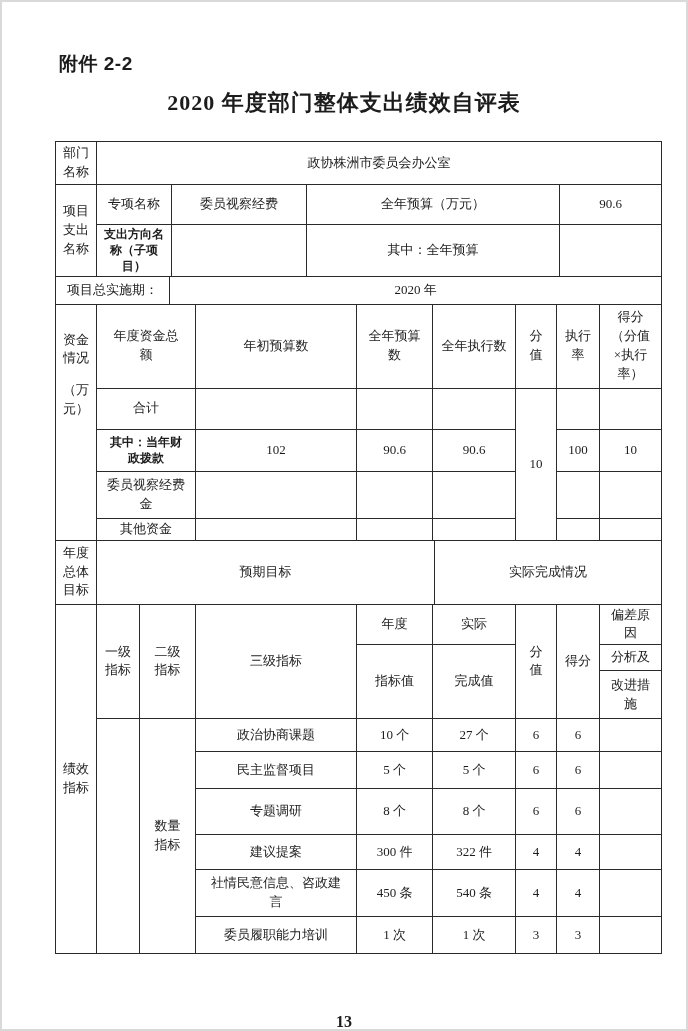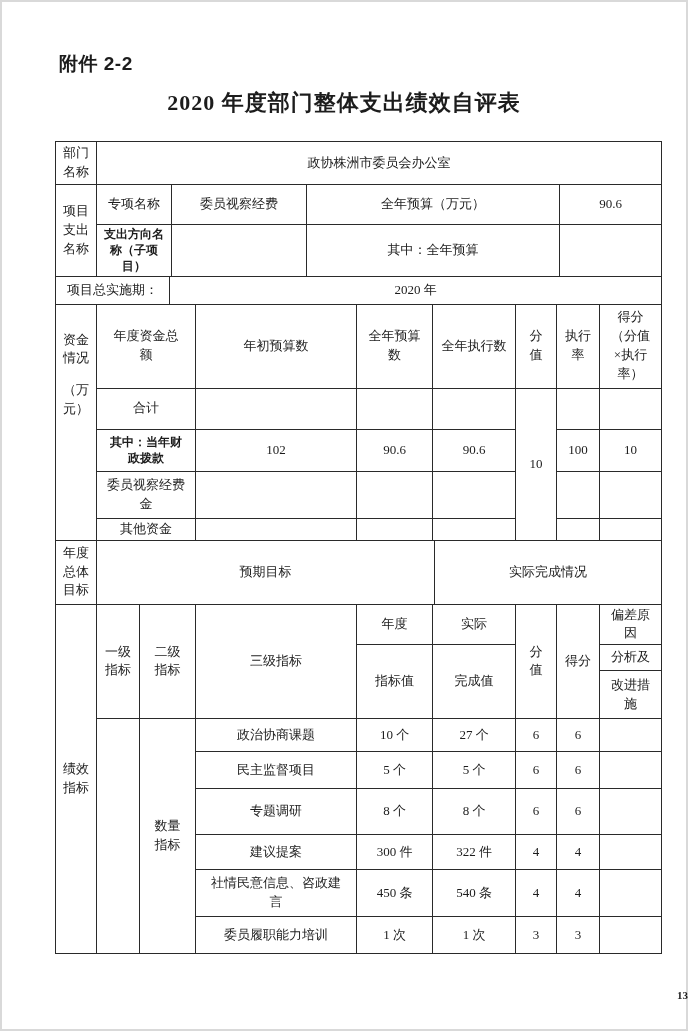--- a/index.html
+++ b/index.html
@@ -24,22 +24,22 @@
   td{
     border:1px solid #2a2a2a;text-align:center;vertical-align:middle;
     font-size:13px;line-height:1.45;padding:1px 2px;
     white-space:pre-line;overflow:hidden;word-break:break-all;
   }
   td.small{font-size:12px;line-height:1.35;font-weight:bold;}
   td.top-pad{vertical-align:top;padding-top:26px;}
   .stack-gap{display:block;margin-top:13px;}
   .stack{display:block;}
   .page-num{
-    position:absolute;left:0;top:989px;width:100%;text-align:right;
-    font-weight:bold;font-size:11px;
+    position:absolute;left:0;top:1013px;width:100%;text-align:center;
+    font-weight:bold;font-size:16px;
   }
 </style>
 </head>
 <body>
 
 <div class="page-frame"></div>
 
 <div class="attachment">附件 2-2</div>
 <div class="doc-title">2020 年度部门整体支出绩效自评表</div>
 

